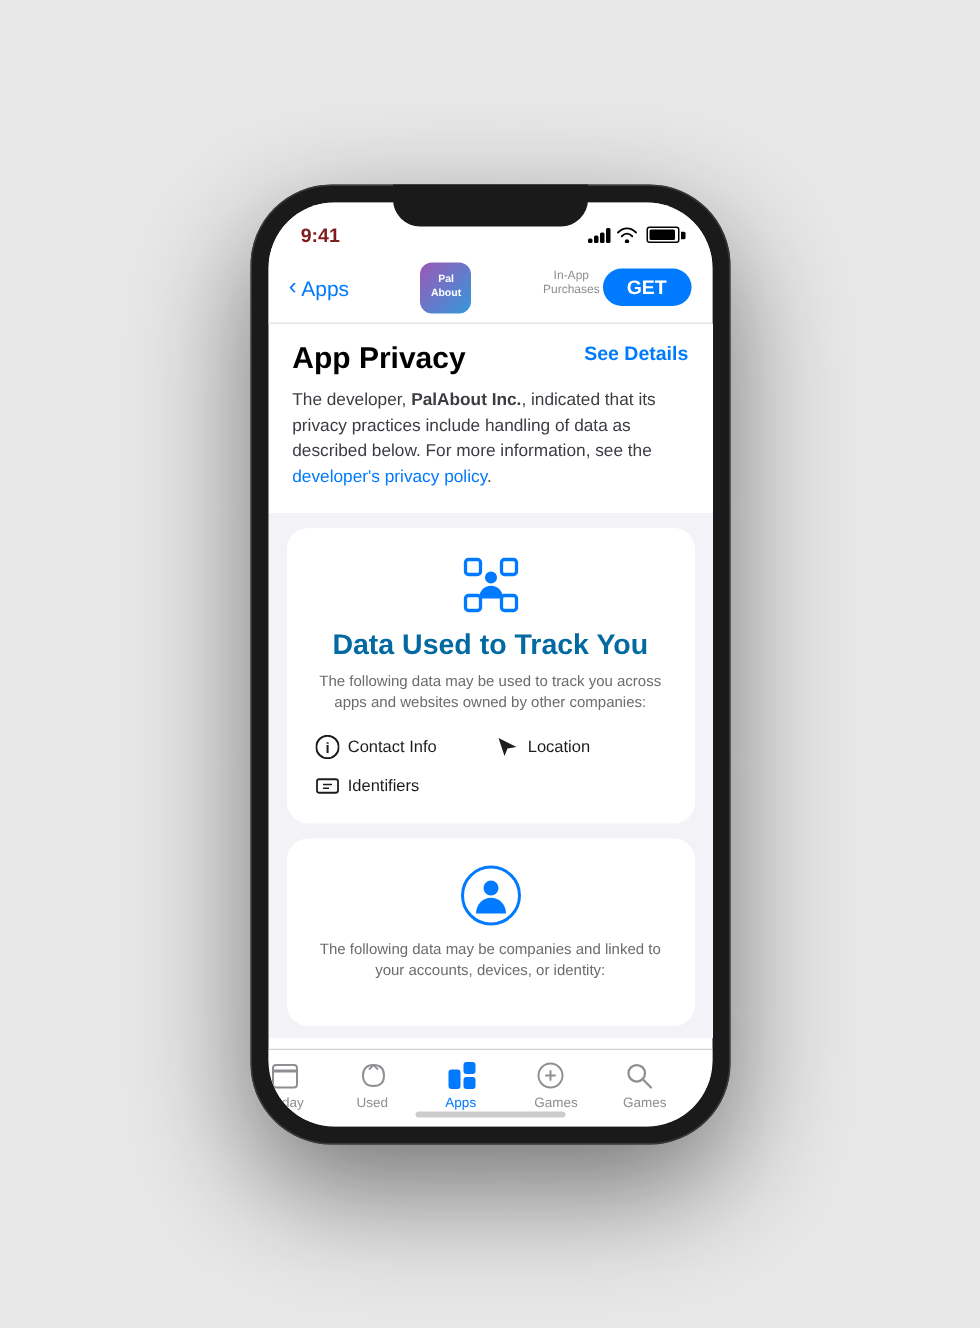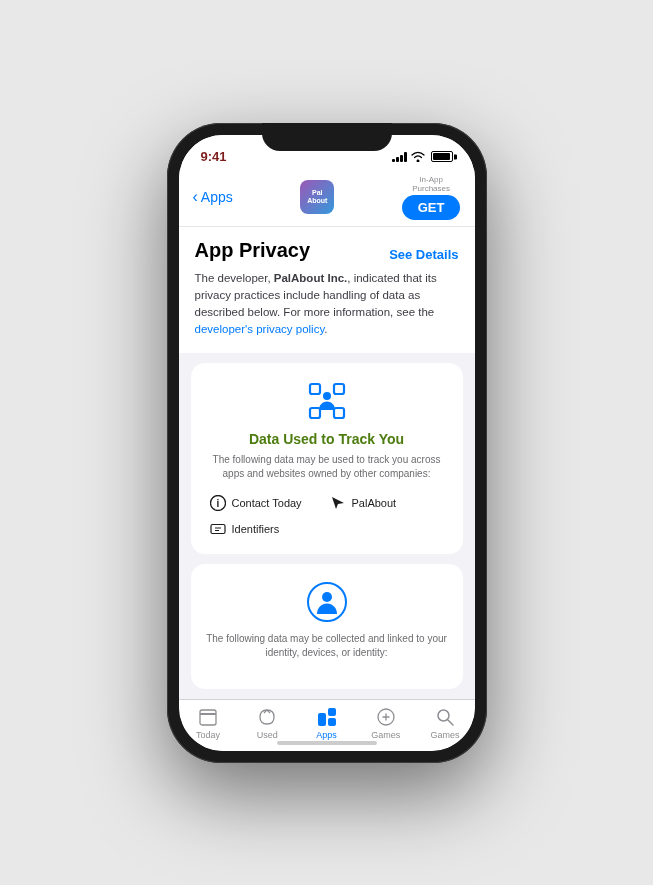--- a/index.html
+++ b/index.html
@@ -150,22 +150,22 @@
       display: flex;
       align-items: center;
       justify-content: center;
       color: white;
       font-size: 10px;
       font-weight: 700;
     }
 
     .nav-right {
       display: flex;
-      flex-direction: column;
-      align-items: center;
+      flex-direction: row;
+      align-items: flex-start;
       gap: 2px;
     }
 
     .in-app-label {
       font-size: 8px;
       color: #8e8e93;
       text-align: center;
     }
 
     .get-button {
@@ -190,21 +190,21 @@
 
     
     .privacy-header {
       background: #fff;
       padding: 12px 16px 14px;
     }
 
     .privacy-title-row {
       display: flex;
       justify-content: space-between;
-      align-items: flex-end;
+      align-items: flex-start;
       margin-bottom: 8px;
     }
 
     .privacy-title {
       font-size: 20px;
       font-weight: 700;
       color: #000;
     }
 
     .see-details {
@@ -233,23 +233,23 @@
     }
 
     .card-icon-area {
       display: flex;
       justify-content: center;
       margin-bottom: 8px;
     }
 
     .card-title {
       text-align: center;
-      font-size: 14px;
+      font-size: 19px;
       font-weight: 700;
-      color: #4d7c0f;
+      color: #0369a1;
       margin-bottom: 6px;
     }
 
     .card-description {
       text-align: center;
       font-size: 10px;
       color: #6c6c70;
       line-height: 1.45;
       margin-bottom: 12px;
     }
@@ -295,21 +295,21 @@
       align-items: flex-start;
       padding-top: 6px;
       border-bottom-left-radius: 44px;
       border-bottom-right-radius: 44px;
     }
 
     .tab-item {
       flex: 1;
       display: flex;
       flex-direction: column;
-      align-items: center;
+      align-items: flex-start;
       gap: 2px;
       cursor: pointer;
     }
 
     .tab-icon {
       width: 22px;
       height: 22px;
       display: flex;
       align-items: center;
       justify-content: center;
@@ -412,30 +412,30 @@
         <div class="card-description">The following data may be used to track you across apps and websites owned by other companies:</div>
         <div class="data-items-grid">
 
           <div class="data-item">
             <div class="data-item-icon">
               <svg width="16" height="16" viewBox="0 0 16 16">
                   <circle cx="8" cy="8" r="7.5" fill="none" stroke="#1c1c1e" stroke-width="1.3"></circle>
                   <text x="8" y="12" text-anchor="middle" font-size="10" font-weight="700" fill="#1c1c1e">i</text>
                 </svg>
             </div>
-            <span class="data-item-label">Contact Today</span>
+            <span class="data-item-label">Contact Info</span>
           </div>
 
           <div class="data-item">
             <div class="data-item-icon">
               <svg width="16" height="16" viewBox="0 0 16 16">
                   <polygon points="2,2 14,8 8,9 6,14" fill="#1c1c1e"></polygon>
                 </svg>
             </div>
-            <span class="data-item-label">PalAbout</span>
+            <span class="data-item-label">Location</span>
           </div>
 
           <div class="data-item">
             <div class="data-item-icon">
               <svg width="16" height="16" viewBox="0 0 16 16">
                   <rect x="1" y="3.5" width="14" height="9" rx="1.5" fill="none" stroke="#1c1c1e" stroke-width="1.2"></rect>
                   <line x1="5" y1="7" x2="11" y2="7" stroke="#1c1c1e" stroke-width="1"></line>
                   <line x1="5" y1="9.5" x2="9" y2="9.5" stroke="#1c1c1e" stroke-width="1"></line>
                 </svg>
             </div>
@@ -445,21 +445,21 @@
       </div>
 
       <div class="card">
         <div class="card-icon-area">
           <svg width="44" height="44" viewBox="0 0 44 44">
             <circle cx="22" cy="22" r="19" fill="none" stroke="#007aff" stroke-width="2"></circle>
             <circle cx="22" cy="17" r="5" fill="#007aff"></circle>
             <path d="M12 34c0-6 4.5-10.5 10-10.5s10 4.5 10 10.5" fill="#007aff"></path>
           </svg>
         </div>
-        <div class="card-description">The following data may be collected and linked to your identity, devices, or identity:</div>
+        <div class="card-description">The following data may be companies and linked to your accounts, devices, or identity:</div>
 
       </div>
 
     </div>
 
     <div class="tab-bar">
 
       <div class="tab-item">
         <div class="tab-icon">
           <svg width="20" height="20" viewBox="0 0 20 20">

